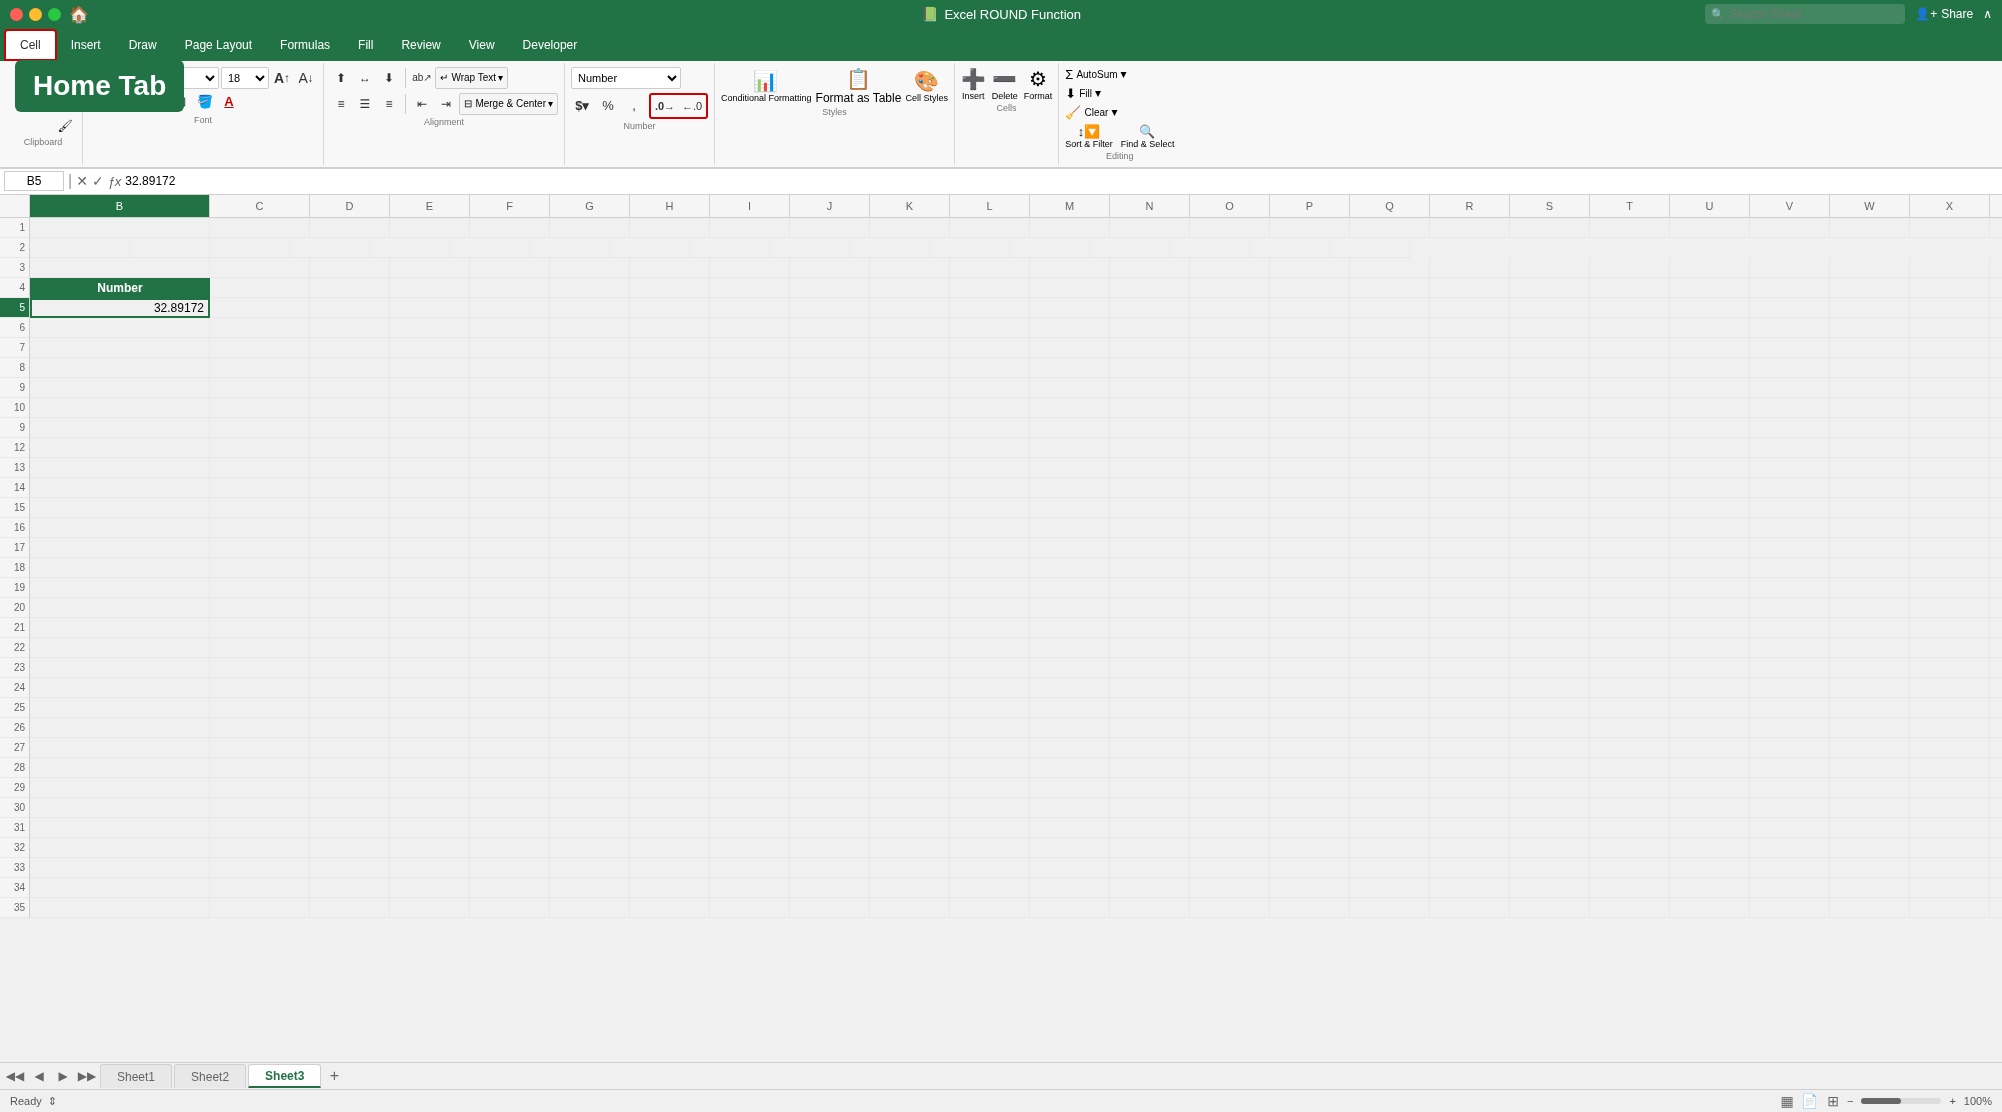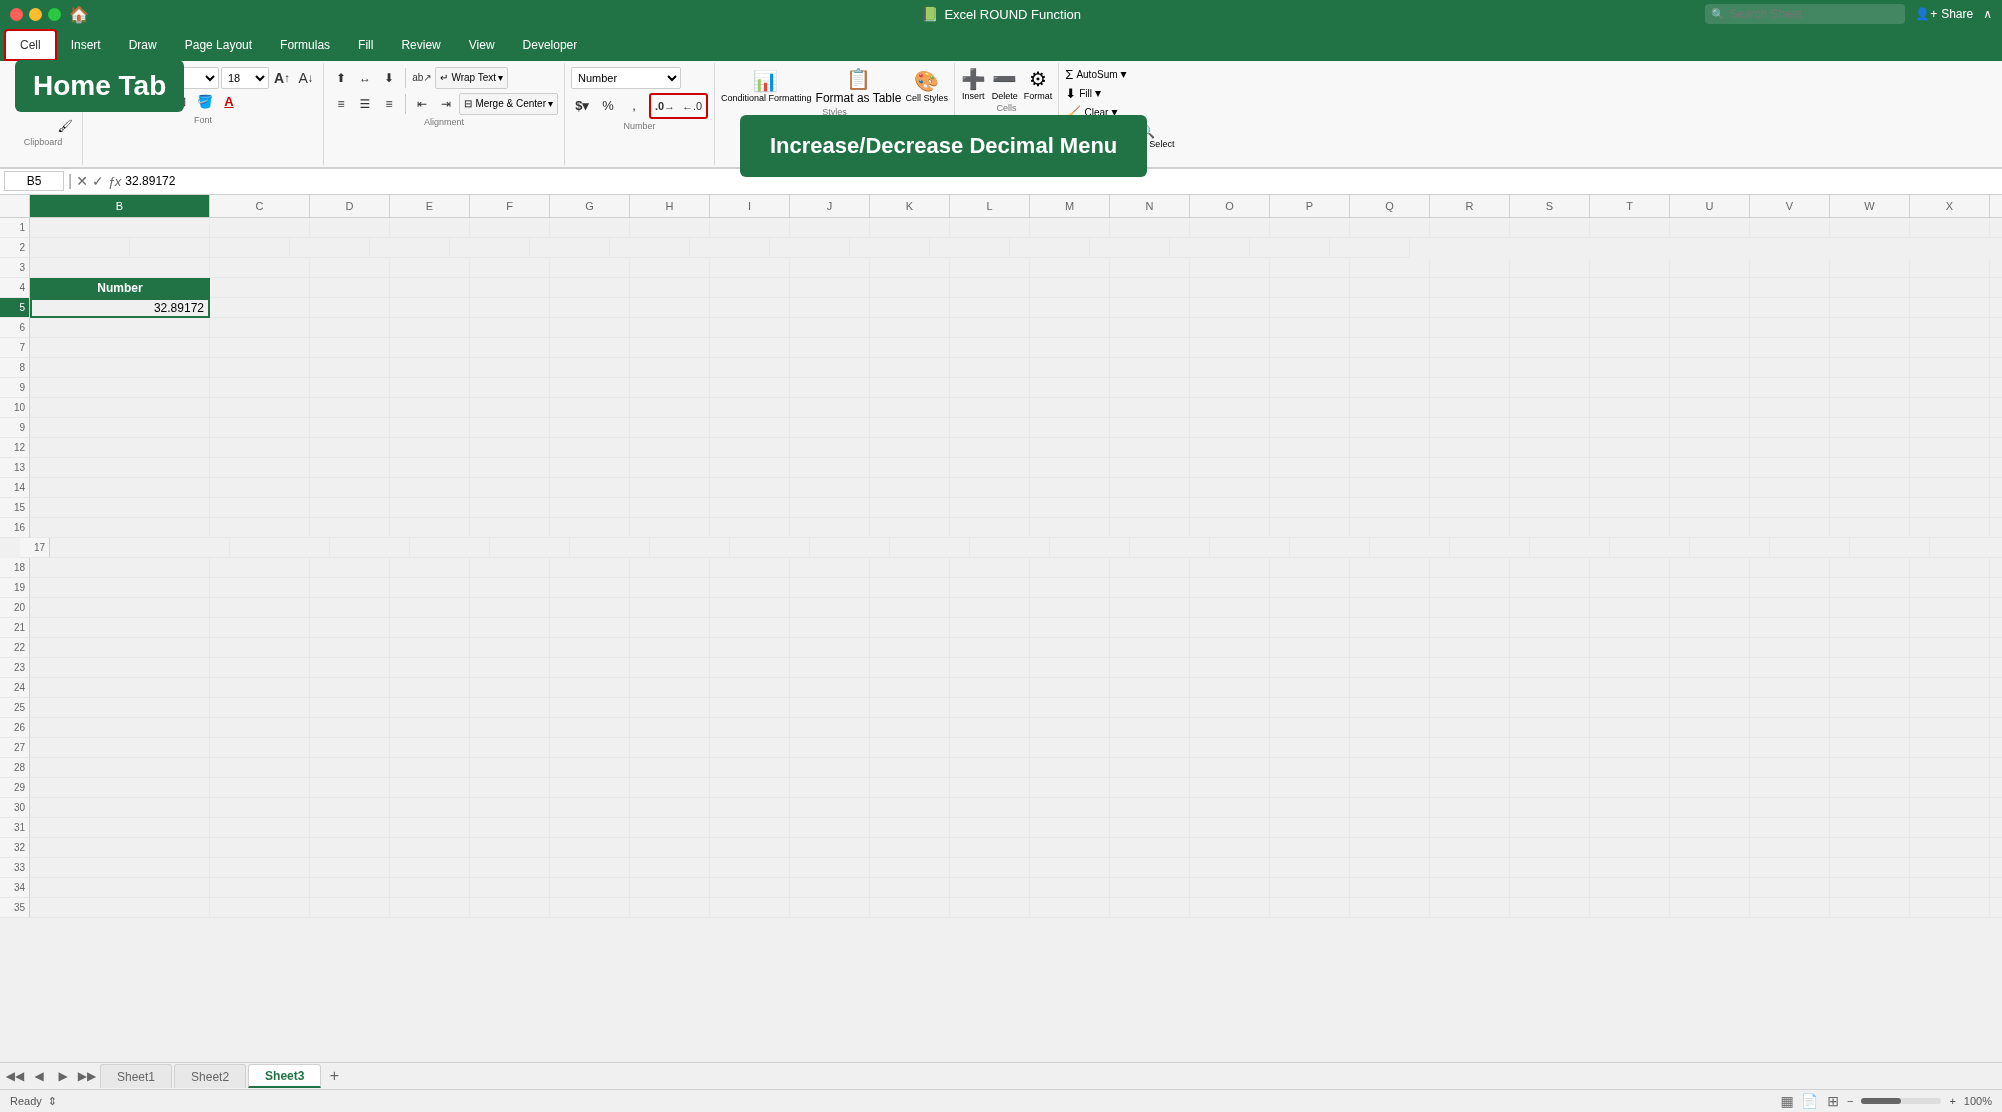--- a/index.html
+++ b/index.html
@@ -575,23 +575,20 @@
         </div>
         <div class="row-label">Editing</div>
       </div>
     </div>
   </div>
 
   <div class="home-tab-badge">
     <span>Home Tab</span>
   </div>
 
-  <div class="decimal-menu-overlay">
-    <span>Increase/Decrease Decimal Menu</span>
-  </div>
 
   <div class="formula-bar">
     <input class="cell-ref" value="B5" style="">
     <span class="formula-divider">|</span>
     <span class="formula-x">✕</span>
     <span class="formula-check">✓</span>
     <span class="formula-fx">ƒx</span>
     <input class="formula-input" value="32.89172" style="">
   </div>
 
@@ -1045,21 +1042,21 @@
             <div style="width: 80px; height: 20px; border-right: 1px solid rgb(232, 232, 232); border-bottom: 1px solid rgb(232, 232, 232); padding: 0px 4px; display: flex; align-items: center; flex-shrink: 0; font-size: 12px;"></div>
             <div style="width: 80px; height: 20px; border-right: 1px solid rgb(232, 232, 232); border-bottom: 1px solid rgb(232, 232, 232); padding: 0px 4px; display: flex; align-items: center; flex-shrink: 0; font-size: 12px;"></div>
             <div style="width: 80px; height: 20px; border-right: 1px solid rgb(232, 232, 232); border-bottom: 1px solid rgb(232, 232, 232); padding: 0px 4px; display: flex; align-items: center; flex-shrink: 0; font-size: 12px;"></div>
             <div style="width: 80px; height: 20px; border-right: 1px solid rgb(232, 232, 232); border-bottom: 1px solid rgb(232, 232, 232); padding: 0px 4px; display: flex; align-items: center; flex-shrink: 0; font-size: 12px;"></div>
             <div style="width: 80px; height: 20px; border-right: 1px solid rgb(232, 232, 232); border-bottom: 1px solid rgb(232, 232, 232); padding: 0px 4px; display: flex; align-items: center; flex-shrink: 0; font-size: 12px;"></div>
             <div style="width: 80px; height: 20px; border-right: 1px solid rgb(232, 232, 232); border-bottom: 1px solid rgb(232, 232, 232); padding: 0px 4px; display: flex; align-items: center; flex-shrink: 0; font-size: 12px;"></div>
             <div style="width: 80px; height: 20px; border-right: 1px solid rgb(232, 232, 232); border-bottom: 1px solid rgb(232, 232, 232); padding: 0px 4px; display: flex; align-items: center; flex-shrink: 0; font-size: 12px;"></div>
             <div style="width: 80px; height: 20px; border-right: 1px solid rgb(232, 232, 232); border-bottom: 1px solid rgb(232, 232, 232); padding: 0px 4px; display: flex; align-items: center; flex-shrink: 0; font-size: 12px;"></div>
             <div style="width: 80px; height: 20px; border-right: 1px solid rgb(232, 232, 232); border-bottom: 1px solid rgb(232, 232, 232); padding: 0px 4px; display: flex; align-items: center; flex-shrink: 0; font-size: 12px;"></div>
           </div>
-          <div style="display: flex; padding-left: 20px;">
+          <div style="display: flex;">
             <div style="width: 30px; height: 20px; border-right: 1px solid rgb(208, 208, 208); border-bottom: 1px solid rgb(232, 232, 232); display: flex; align-items: center; justify-content: flex-end; padding-right: 4px; font-size: 10px; color: rgb(102, 102, 102); flex-shrink: 0; background: rgb(245, 245, 245);">17</div>
             <div style="width: 180px; height: 20px; border-right: 1px solid rgb(232, 232, 232); border-bottom: 1px solid rgb(232, 232, 232); padding: 0px 4px; display: flex; align-items: center; flex-shrink: 0; font-size: 12px;"></div>
             <div style="width: 100px; height: 20px; border-right: 1px solid rgb(232, 232, 232); border-bottom: 1px solid rgb(232, 232, 232); padding: 0px 4px; display: flex; align-items: center; flex-shrink: 0; font-size: 12px;"></div>
             <div style="width: 80px; height: 20px; border-right: 1px solid rgb(232, 232, 232); border-bottom: 1px solid rgb(232, 232, 232); padding: 0px 4px; display: flex; align-items: center; flex-shrink: 0; font-size: 12px;"></div>
             <div style="width: 80px; height: 20px; border-right: 1px solid rgb(232, 232, 232); border-bottom: 1px solid rgb(232, 232, 232); padding: 0px 4px; display: flex; align-items: center; flex-shrink: 0; font-size: 12px;"></div>
             <div style="width: 80px; height: 20px; border-right: 1px solid rgb(232, 232, 232); border-bottom: 1px solid rgb(232, 232, 232); padding: 0px 4px; display: flex; align-items: center; flex-shrink: 0; font-size: 12px;"></div>
             <div style="width: 80px; height: 20px; border-right: 1px solid rgb(232, 232, 232); border-bottom: 1px solid rgb(232, 232, 232); padding: 0px 4px; display: flex; align-items: center; flex-shrink: 0; font-size: 12px;"></div>
             <div style="width: 80px; height: 20px; border-right: 1px solid rgb(232, 232, 232); border-bottom: 1px solid rgb(232, 232, 232); padding: 0px 4px; display: flex; align-items: center; flex-shrink: 0; font-size: 12px;"></div>
             <div style="width: 80px; height: 20px; border-right: 1px solid rgb(232, 232, 232); border-bottom: 1px solid rgb(232, 232, 232); padding: 0px 4px; display: flex; align-items: center; flex-shrink: 0; font-size: 12px;"></div>
             <div style="width: 80px; height: 20px; border-right: 1px solid rgb(232, 232, 232); border-bottom: 1px solid rgb(232, 232, 232); padding: 0px 4px; display: flex; align-items: center; flex-shrink: 0; font-size: 12px;"></div>

